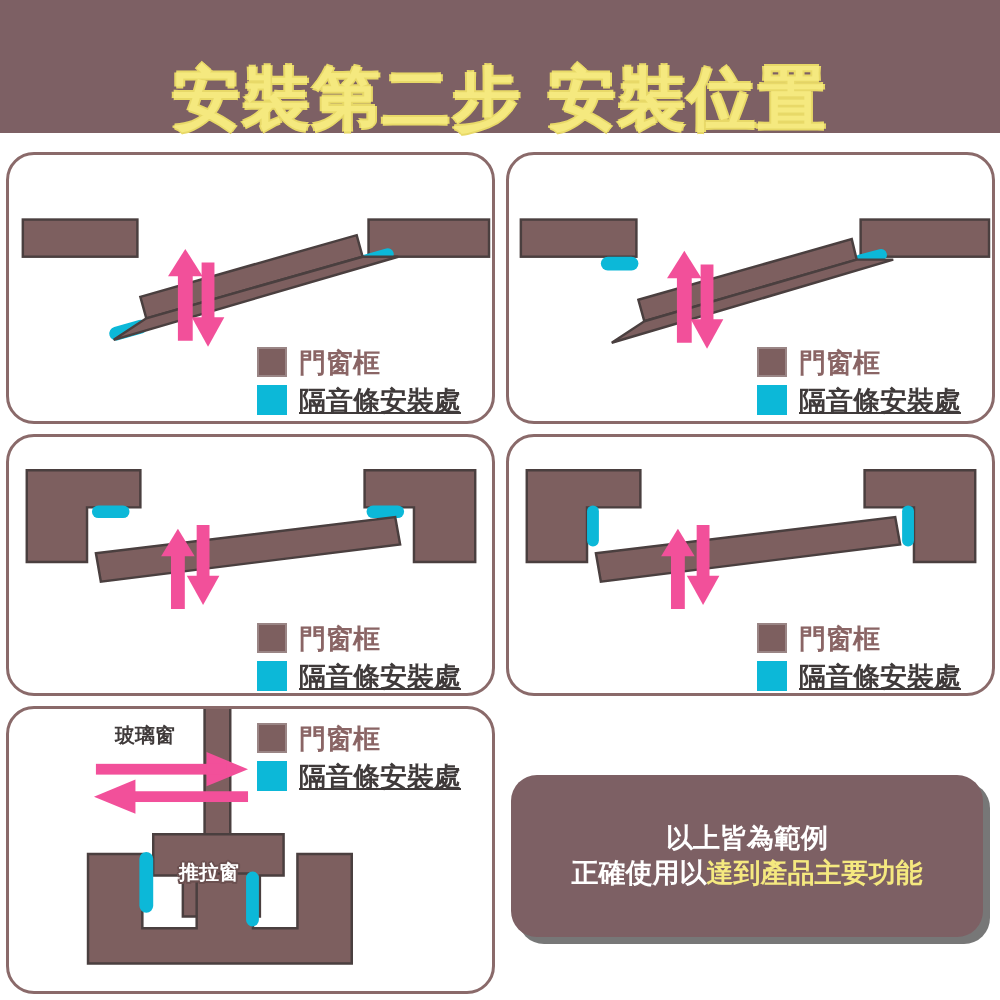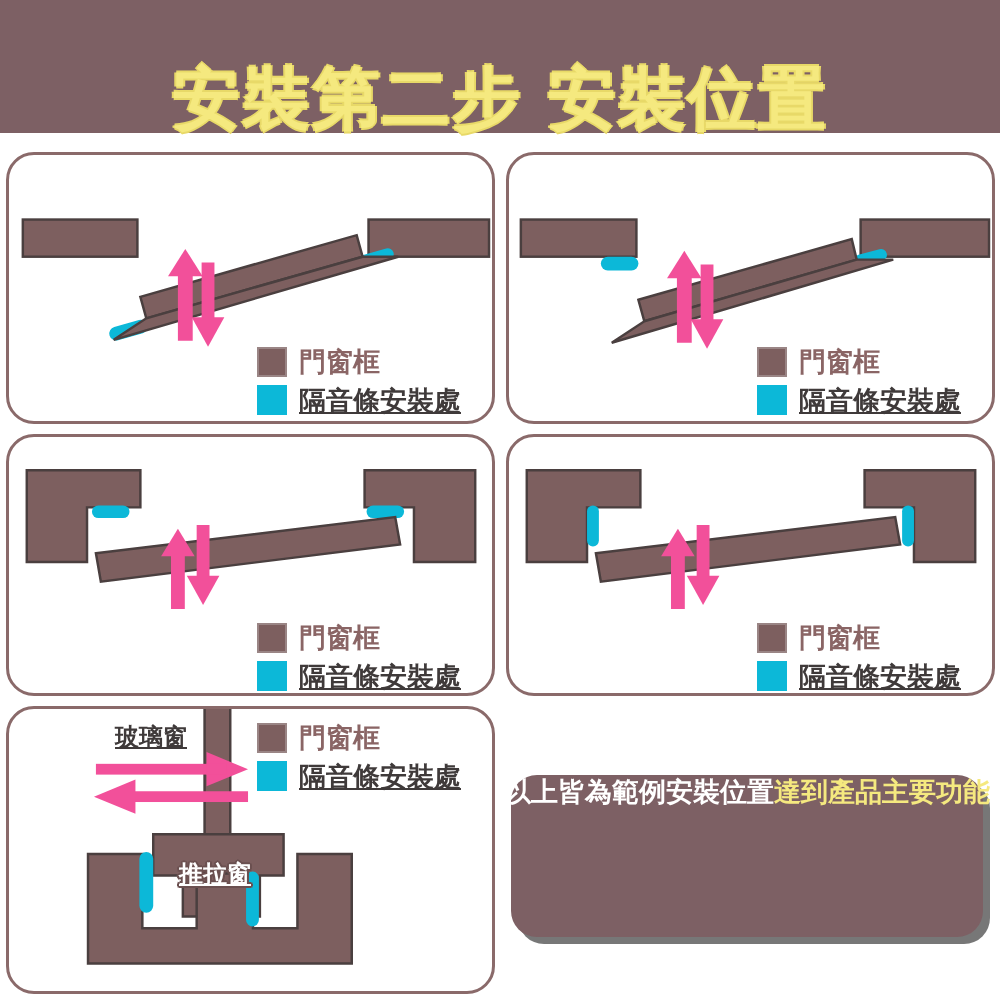--- a/index.html
+++ b/index.html
@@ -40,48 +40,48 @@
   }
   .stage{position:absolute;left:0;top:0;width:100%;height:100%;}
 
   
   .legend{position:absolute;}
   .legend-row{display:flex;align-items:center;margin-bottom:4px;height:34px;}
   .sw{width:30px;height:30px;box-sizing:border-box;margin-right:12px;flex:0 0 auto;}
   .sw-frame{background:#7d5f5f;border:2px solid #9a8585;}
   .sw-seal{background:#0cb8d8;}
   .lg-text{font-size:27px;font-weight:bold;line-height:1;white-space:nowrap;}
-  .lg-frame-text{color:#8a6565;font-family:Liberation Serif, serif;}
+  .lg-frame-text{color:#8a6565;}
   .lg-seal-text{color:#3f3a3a;text-decoration:underline;}
 
   
   .note-shadow{
     position:absolute;
     background:#4a4a4a;
     border-radius:26px;
     opacity:.75;
   }
   .note{
     position:absolute;
     background:#7d6064;
     border-radius:26px;
     box-sizing:border-box;
-    display:flex;
-    align-items:flex-start;justify-content:center;
+    display:flex;flex-direction:column;
+    align-items:center;justify-content:center;
   }
   .note-line{
     font-size:27px;font-weight:bold;line-height:1.28;
     white-space:nowrap;color:#ffffff;
   }
   .hl{color:#f5e97f;}
 
   
   .dlabel{
-    position:absolute;font-size:24px;font-weight:bold;
-    white-space:nowrap;line-height:1;text-decoration:underline;
+    position:absolute;font-size:20px;font-weight:bold;
+    white-space:nowrap;line-height:1;
   }
   .dlabel-dark{color:#3f3a3a;}
   .dlabel-white{
     color:#ffffff;
     text-shadow:
       2px 0 0 #6b5050, -2px 0 0 #6b5050,
       0 2px 0 #6b5050, 0 -2px 0 #6b5050,
       1.5px 1.5px 0 #6b5050, -1.5px 1.5px 0 #6b5050,
       1.5px -1.5px 0 #6b5050, -1.5px -1.5px 0 #6b5050;
   }
@@ -262,17 +262,17 @@
       </div>
     </div>
   </div>
 
   <div class="note-shadow" style="left:518px;top:782px;width:472px;height:162px;"></div>
   <div class="note" style="left:511px;top:775px;width:472px;height:162px;">
     <div class="note-line">
       <span>以上皆為範例</span>
     </div>
     <div class="note-line">
-      <span>安裝位置</span><span class="hl">達到產品主要功能</span>
+      <span>正確使用以</span><span class="hl">達到產品主要功能</span>
     </div>
   </div>
 
 </div>
 
 </body></html>

